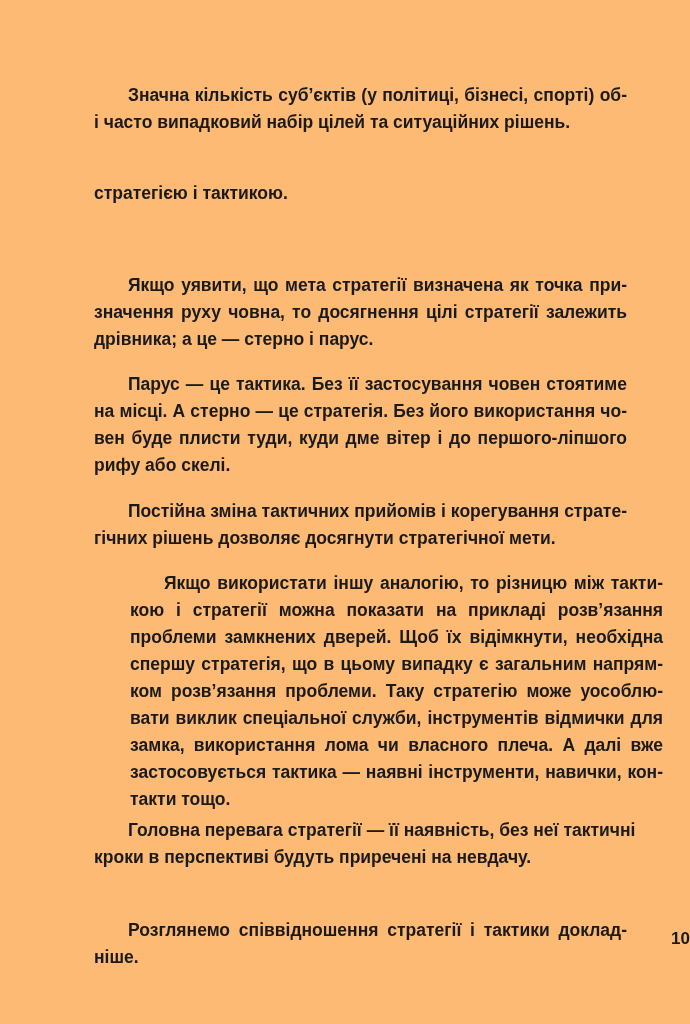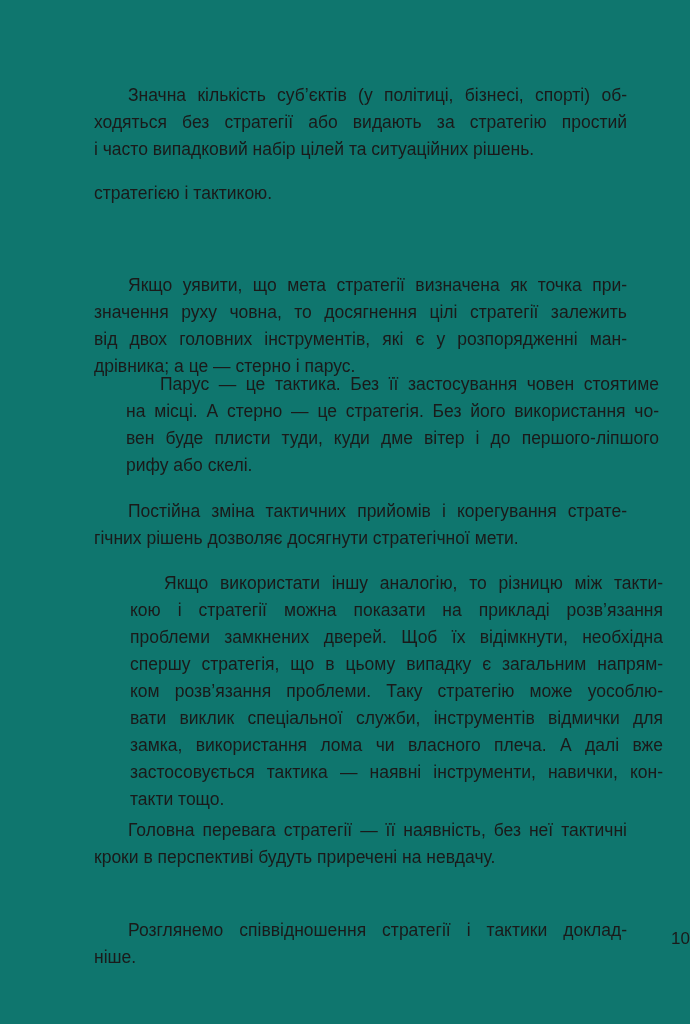--- a/index.html
+++ b/index.html
@@ -1,52 +1,50 @@
 <!DOCTYPE html>
 <html><head>
 <meta charset="utf-8">
 <style>
   html, body { margin: 0; padding: 0; background: #ffffff; }
   body { width: 690px; height: 1024px; position: relative; overflow: hidden; }
-  .page { position: absolute; left: 0; top: 0; width: 690px; height: 1024px; background: #0f766e; }
+  .page { position: absolute; left: 0; top: 0; width: 690px; height: 1024px; background: #fdba74; font-weight: bold; }
   .text {
     position: absolute; left: 94px; width: 533px;
     font-family: "Liberation Sans", sans-serif; font-size: 17.5px; color: #1a1a1a;
   }
   .line { height: 27px; line-height: 27px; white-space: nowrap; }
   .line.j { text-align: justify; text-align-last: justify; }
   .line.ind { padding-left: 34px; }
   .page-number {
     position: absolute; left: 0; width: 690px; top: 929px; text-align: right;
     font-family: "Liberation Sans", sans-serif; font-size: 17px; color: #1a1a1a;
   }
 </style>
 </head>
 <body>
 
 <div class="page">
 
   <div class="text" style="top:82px;">
     <div class="line j ind">Значна кількість суб’єктів (у політиці, бізнесі, спорті) об-</div>
-    <div class="line j">ходяться без стратегії або видають за стратегію простий</div>
     <div class="line">і часто випадковий набір цілей та ситуаційних рішень.</div>
   </div>
 
   <div class="text" style="top:180px;">
     <div class="line">стратегією і тактикою.</div>
   </div>
 
   <div class="text" style="top:252px;margin-top:20px;">
     <div class="line j ind">Якщо уявити, що мета стратегії визначена як точка при-</div>
     <div class="line j">значення руху човна, то досягнення цілі стратегії залежить</div>
-    <div class="line j">від двох головних інструментів, які є у розпорядженні ман-</div>
     <div class="line">дрівника; а це — стерно і парус.</div>
   </div>
 
-  <div class="text" style="top:371px;margin-left:32px;">
+  <div class="text" style="top:371px;">
     <div class="line j ind">Парус — це тактика. Без її застосування човен стоятиме</div>
     <div class="line j">на місці. А стерно — це стратегія. Без його використання чо-</div>
     <div class="line j">вен буде плисти туди, куди дме вітер і до першого-ліпшого</div>
     <div class="line">рифу або скелі.</div>
   </div>
 
   <div class="text" style="top:498px;">
     <div class="line j ind">Постійна зміна тактичних прийомів і корегування страте-</div>
     <div class="line">гічних рішень дозволяє досягнути стратегічної мети.</div>
   </div>

